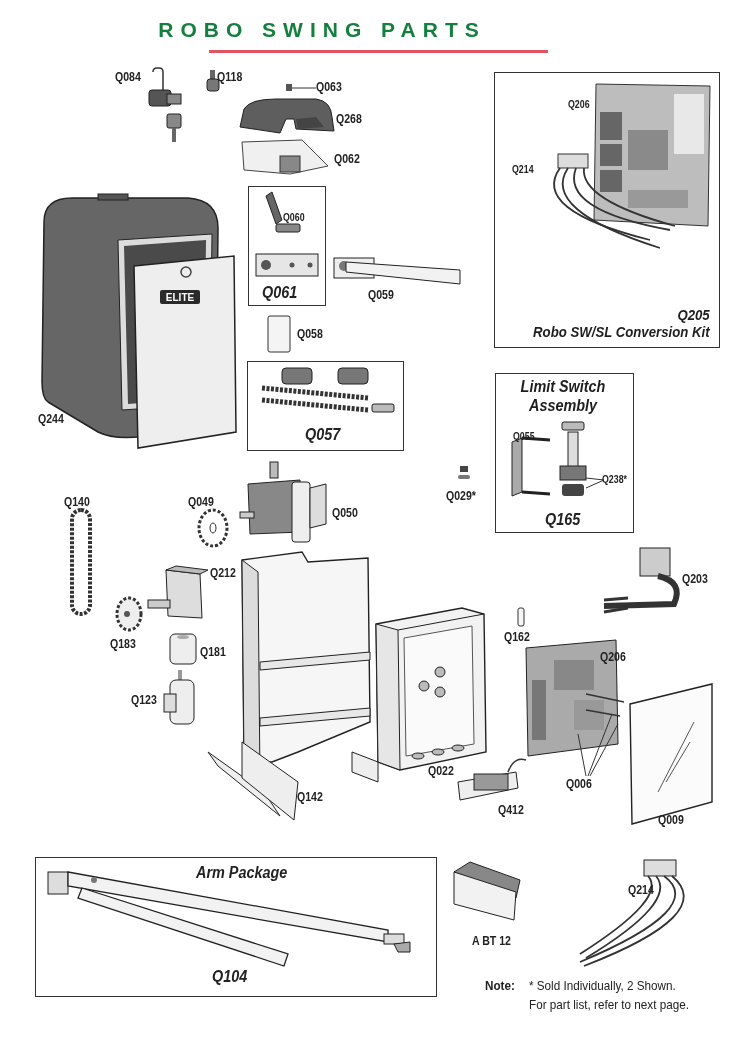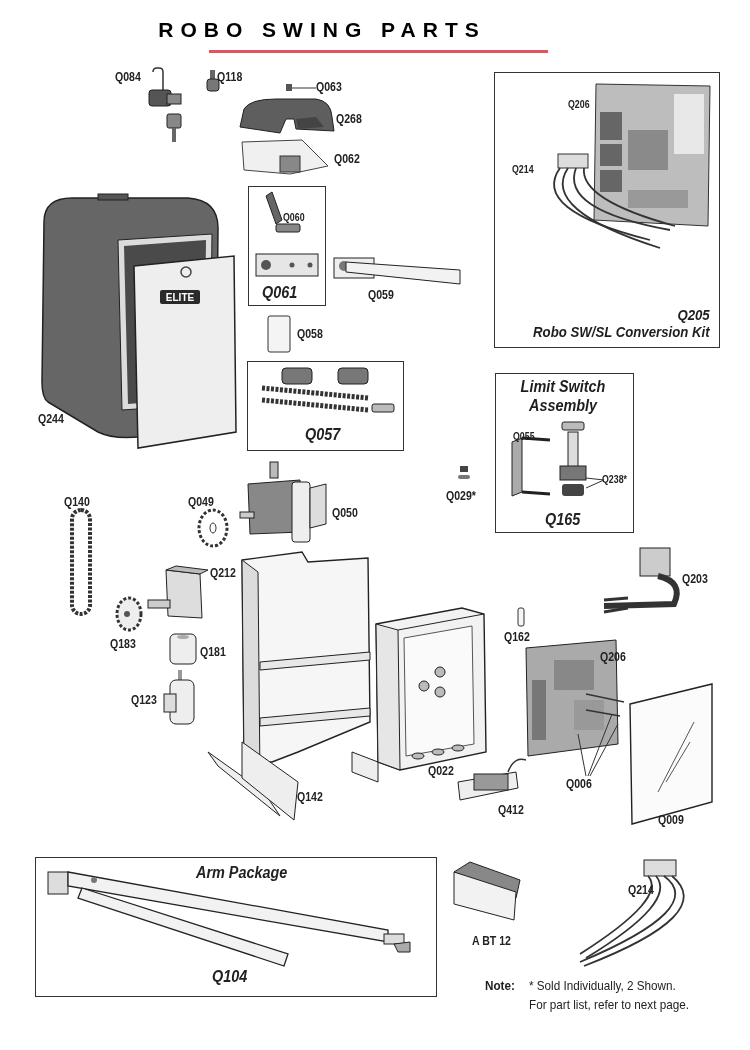--- a/index.html
+++ b/index.html
@@ -1,20 +1,20 @@
 <!DOCTYPE html>
 <html><head>
 <meta charset="utf-8">
 <style>
   html, body { margin: 0; padding: 0; background: #ffffff; }
   body { width: 750px; height: 1050px; position: relative; overflow: hidden;
          font-family: "Liberation Sans", sans-serif; color: #1e1e1e; }
   .abs { position: absolute; }
   .title { left: 0; width: 644px; top: 18px; text-align: center; font-weight: bold;
-           font-size: 21px; letter-spacing: 7px; color: #000000; }
+           font-size: 21px; letter-spacing: 7px; color: #15803d; }
   .title-rule { left: 209px; top: 50px; width: 339px; height: 3px; background: #e0545f; }
   .lbl { position: absolute; font-weight: bold; font-size: 12px; color: #222; white-space: nowrap;
          transform: scaleX(0.88); transform-origin: left top; }
   .lbl.sm { font-size: 10px; }
   .lbl.big { font-size: 16px; font-style: italic; transform: scaleX(0.9); }
   .box { position: absolute; border: 1.6px solid #333; background: transparent; }
   .kit-title { position: absolute; font-weight: bold; font-style: italic; font-size: 15px;
                white-space: nowrap; transform: scaleX(0.88); transform-origin: right top; text-align: right; }
   .ls-title { position: absolute; font-weight: bold; font-style: italic; font-size: 16px;
               text-align: center; line-height: 18px; width: 130px; transform: scaleX(0.9); }

